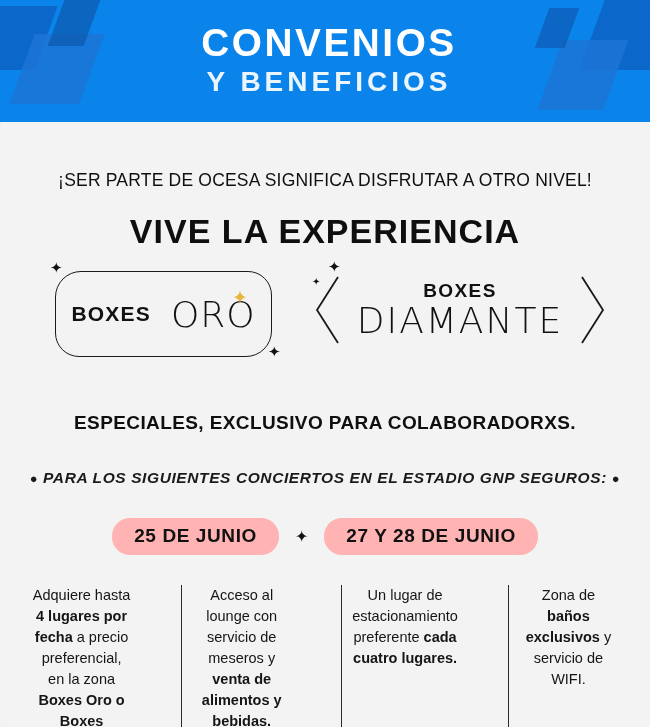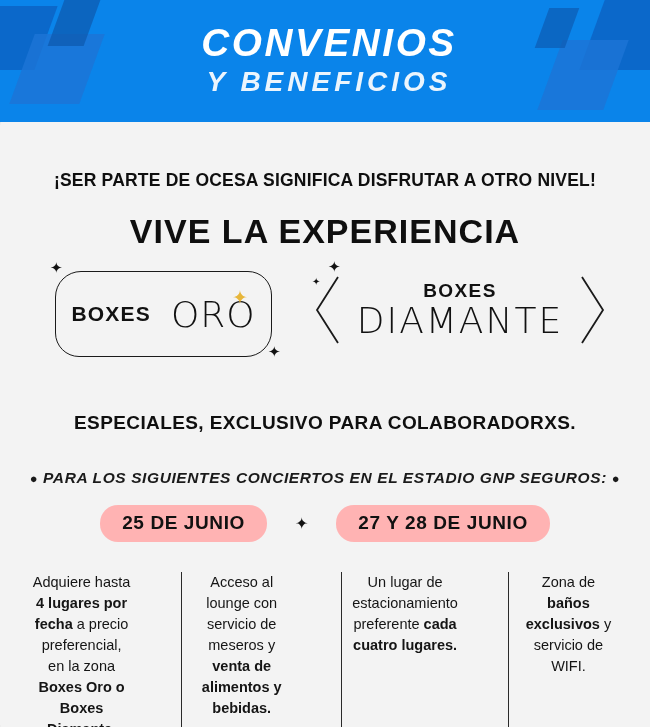--- a/index.html
+++ b/index.html
@@ -68,21 +68,20 @@
     transform: skewX(-20deg);
     background: #0d58ad;
     opacity: .65;
   }
 
   .hdr-text {
     position: absolute;
     left: 8px; right: 0; top: 22px;
     text-align: center;
     z-index: 3;
-    font-style: italic;
   }
   .hdr-title {
     display: block;
     color: #ffffff;
     font-weight: bold;
     font-size: 38px;
     letter-spacing: 2.5px;
     line-height: 42px;
     text-transform: uppercase;
     transform: scaleX(1.02);
@@ -107,21 +106,21 @@
     background:
       linear-gradient(117deg, rgba(0,0,0,.025) 0 1px, rgba(0,0,0,0) 1px 170px),
       linear-gradient(72deg, rgba(0,0,0,.02) 0 1px, rgba(0,0,0,0) 1px 210px),
       linear-gradient(100deg, rgba(0,0,0,.018) 0 1px, rgba(0,0,0,0) 1px 130px),
       #f3f3f3;
   }
 
   .lead {
     text-align: center;
     font-size: 17.5px;
-    font-weight: bold;
+    font-weight: normal;
     color: #0f0f0f;
     letter-spacing: .2px;
     padding-top: 48px;
     text-transform: uppercase;
   }
 
   .vive {
     text-align: center;
     font-size: 33px;
     font-weight: bold;
@@ -238,22 +237,22 @@
   .conciertos .dot {
     font-size: 13px;
     vertical-align: middle;
   }
 
   
   .fechas {
     display: flex;
     align-items: center;
     justify-content: center;
-    gap: 28px;
-    margin-top: 18px;
+    gap: 16px;
+    margin-top: 31px;
     text-align: center;
   }
   .pill {
     background: #ffb3b3;
     color: #111;
     font-weight: bold;
     font-size: 19px;
     letter-spacing: .6px;
     padding: 7px 22px 8px;
     border-radius: 18px;

